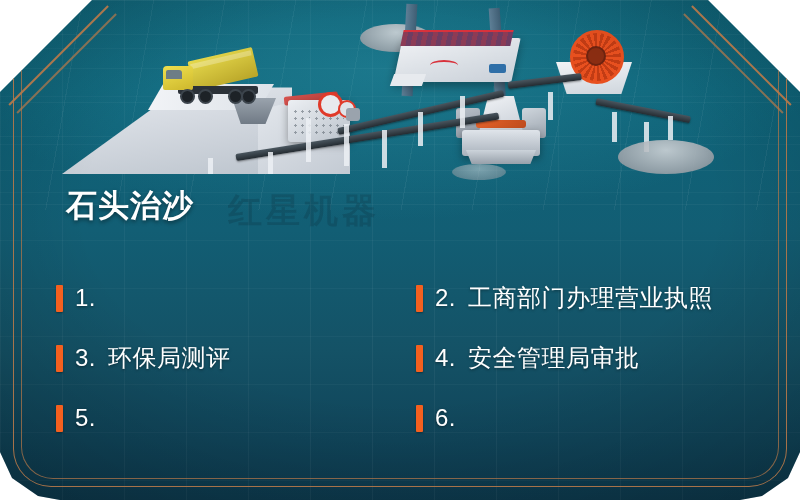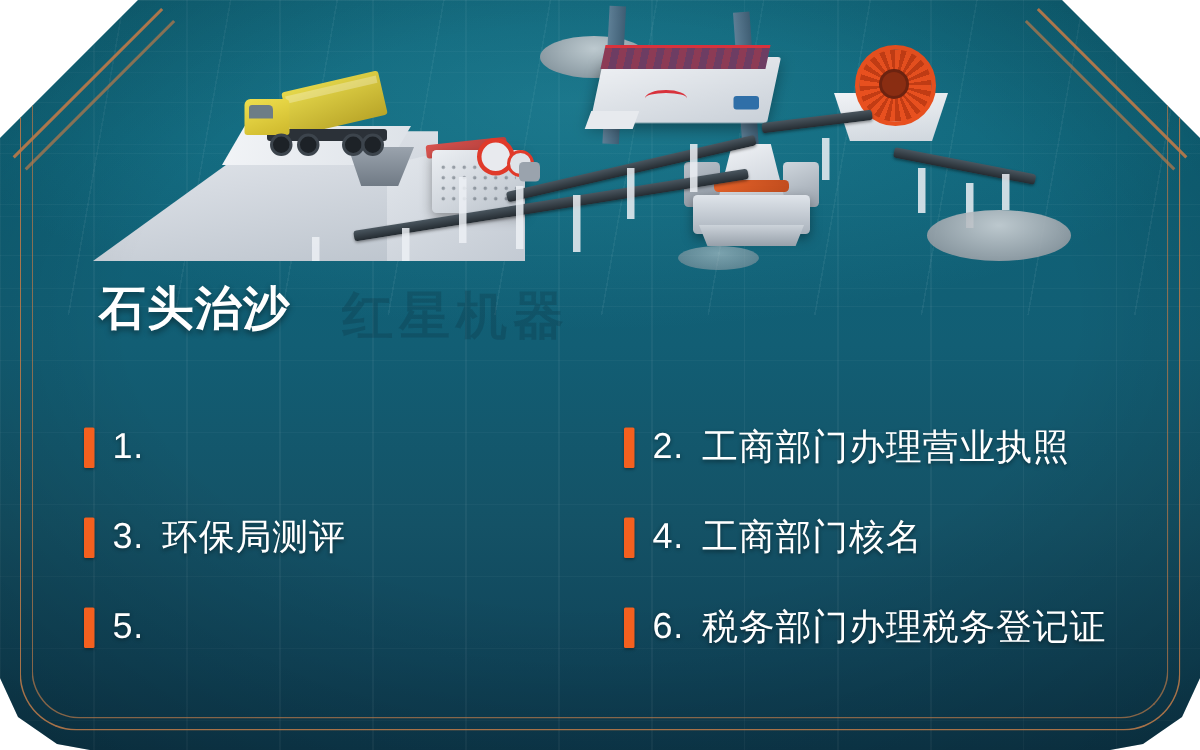--- a/index.html
+++ b/index.html
@@ -343,32 +343,31 @@
 
       <div class="item">
         <span class="bullet"></span>
         <span class="item-text">3.</span>
         <span class="item-text">环保局测评</span>
       </div>
 
       <div class="item">
         <span class="bullet"></span>
         <span class="item-text">4.</span>
-        <span class="item-text">工商部门核名</span>
+        <span class="item-text">安全管理局审批</span>
       </div>
 
       <div class="item">
         <span class="bullet"></span>
         <span class="item-text">5.</span>
       </div>
 
       <div class="item">
         <span class="bullet"></span>
         <span class="item-text">6.</span>
-        <span class="item-text">税务部门办理税务登记证</span>
       </div>
 
     </div>
 
     <div class="copper l1"></div>
     <div class="copper l2"></div>
     <div class="diag tl1"></div>
     <div class="diag tl2"></div>
     <div class="diag tr1"></div>
     <div class="diag tr2"></div>

